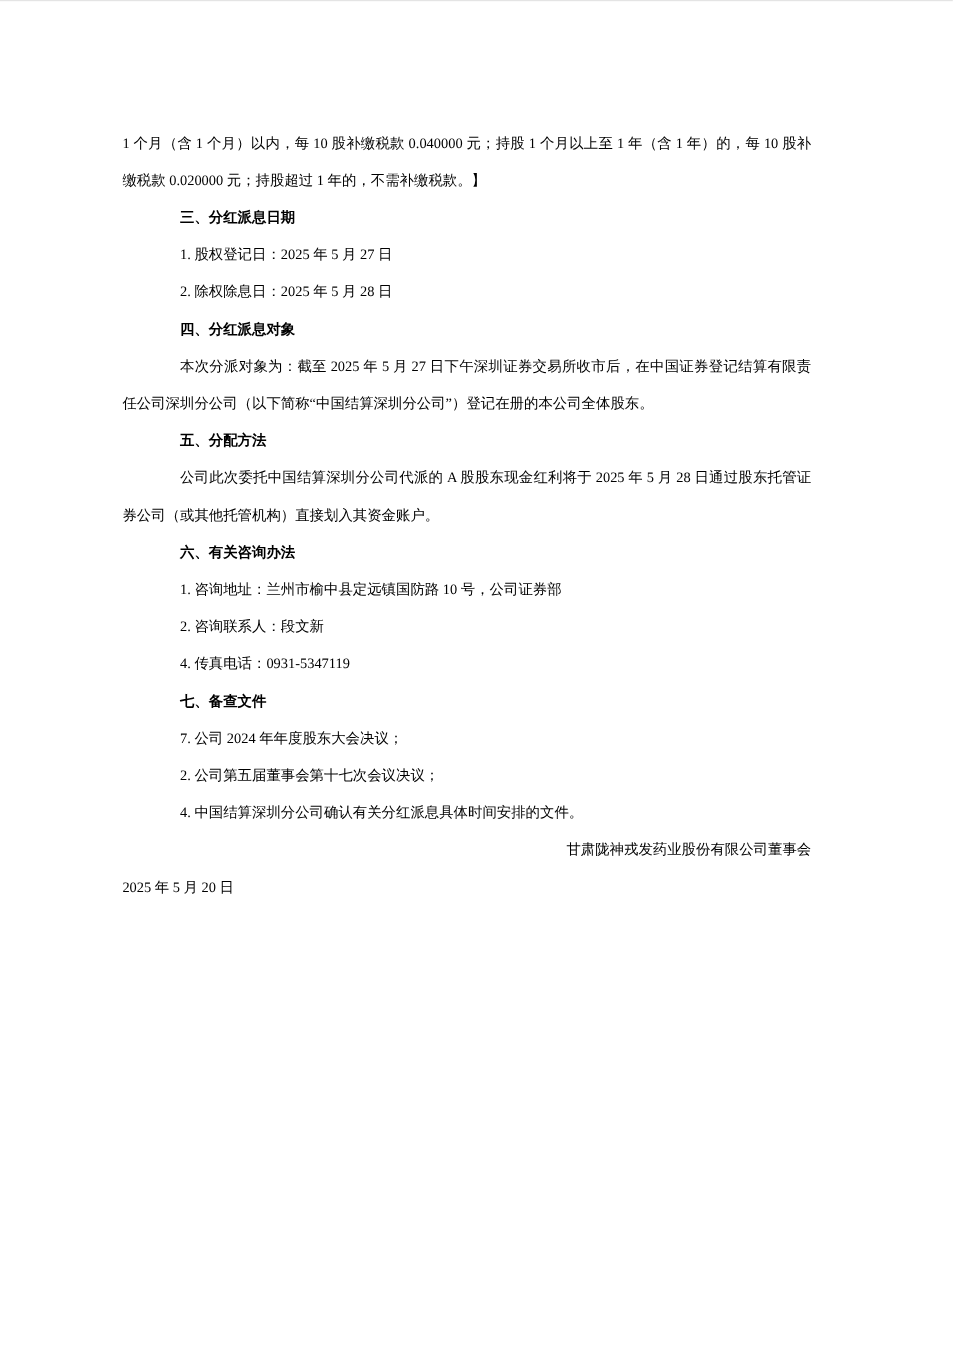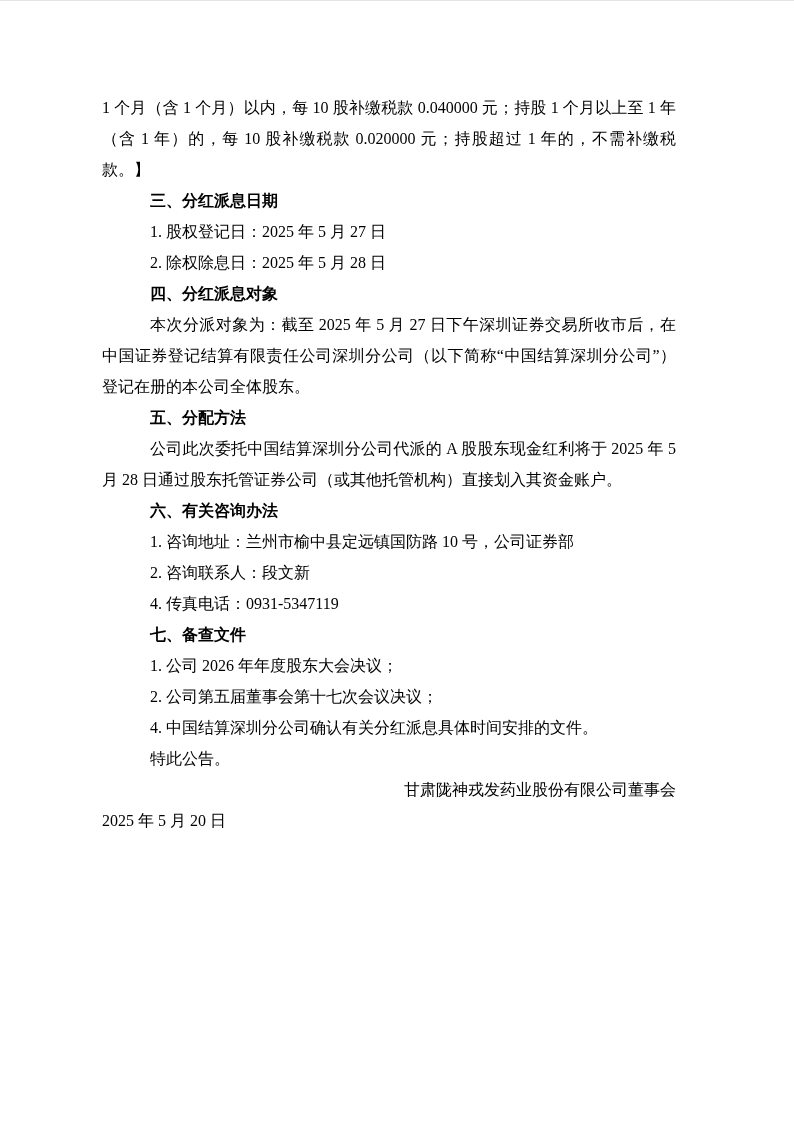--- a/index.html
+++ b/index.html
@@ -17,23 +17,23 @@
   }
   .page-top-edge {
     position: absolute;
     top: 0; left: 0; right: 0;
     height: 1px;
     background: #e4e4e4;
   }
   .content {
     position: absolute;
     left: 102px;
-    top: 92px;
+    top: 104px;
     width: 574px;
-    font-size: 16px;
+    font-size: 12px;
     line-height: 31px;
     text-align: justify;
   }
   .content p {
     margin: 0;
     padding: 0;
   }
   .para-noindent {
     text-indent: 0;
   }
@@ -84,26 +84,25 @@
 
   <p class="para-indent">1. 咨询地址：兰州市榆中县定远镇国防路 10 号，公司证券部</p>
 
   <p class="para-indent">2. 咨询联系人：段文新</p>
 
 
   <p class="para-indent">4. 传真电话：0931-5347119</p>
 
   <p class="heading">七、备查文件</p>
 
-  <p class="para-indent">1. 公司 2026 年年度股东大会决议；</p>
+  <p class="para-indent">7. 公司 2024 年年度股东大会决议；</p>
 
   <p class="para-indent">2. 公司第五届董事会第十七次会议决议；</p>
 
 
   <p class="para-indent">4. 中国结算深圳分公司确认有关分红派息具体时间安排的文件。</p>
 
-  <p class="closing">特此公告。</p>
 
   <p class="sig-company">甘肃陇神戎发药业股份有限公司董事会</p>
 
   <p class="sig-date">2025 年 5 月 20 日</p>
 
 </div>
 
 </body></html>

